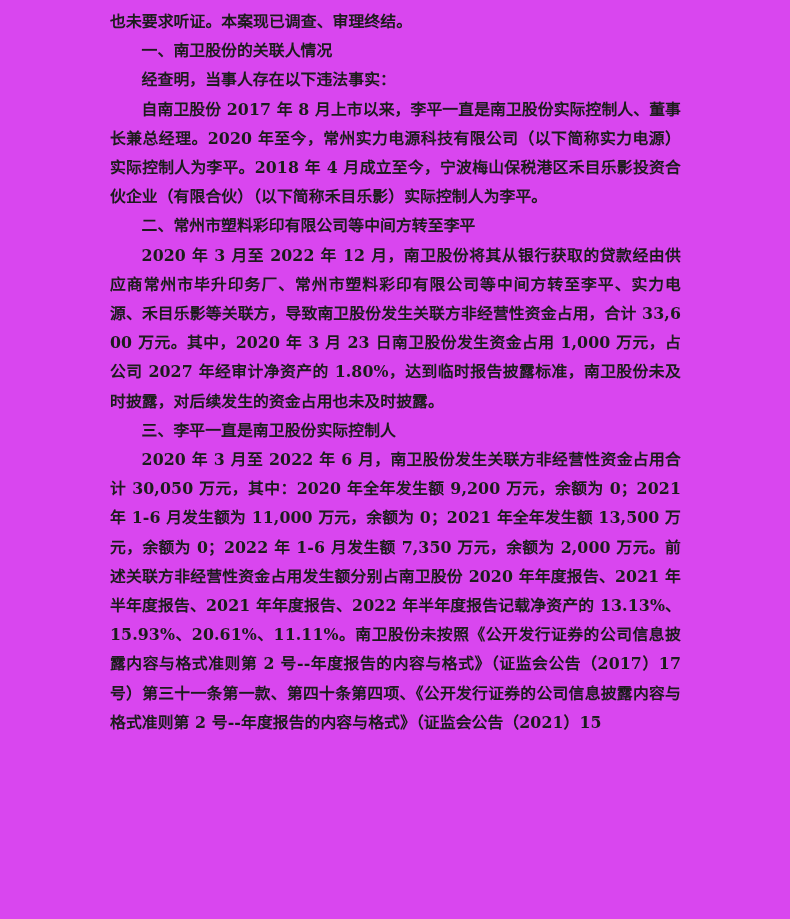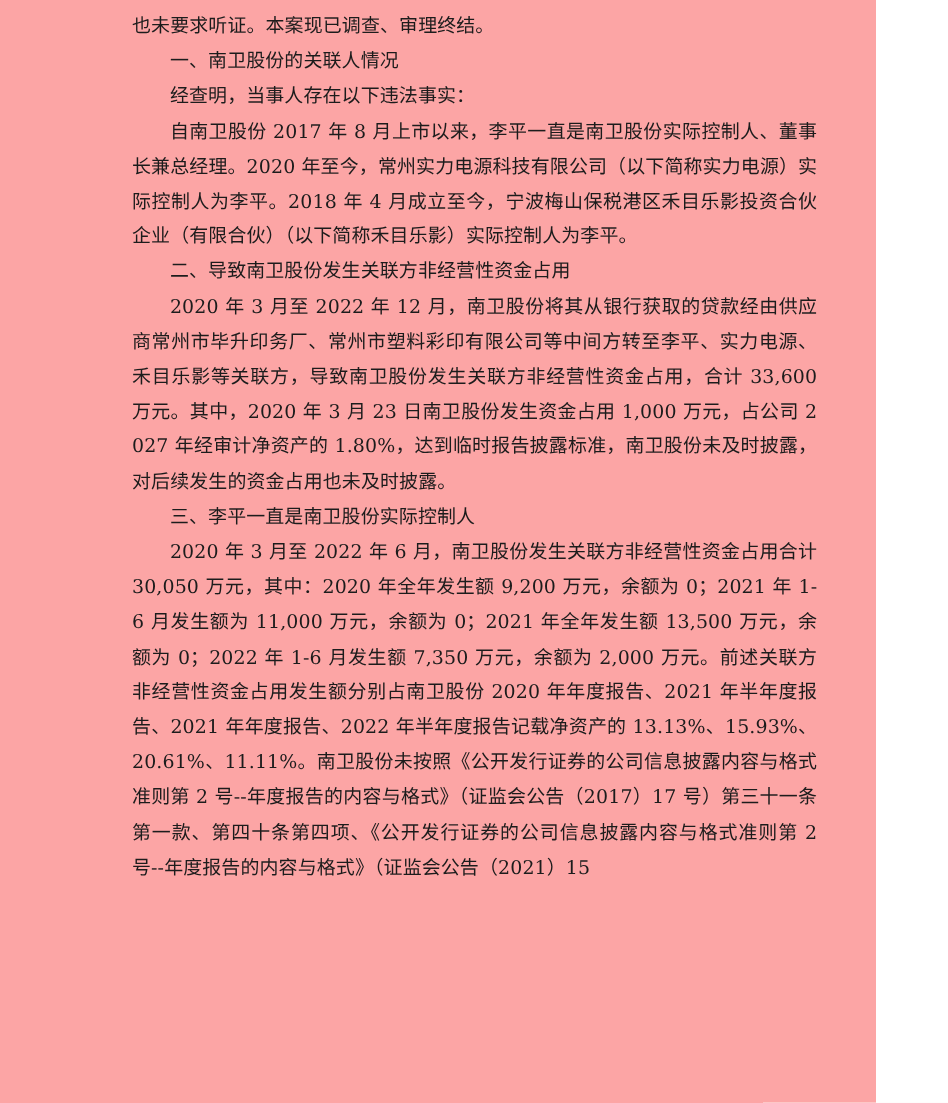--- a/index.html
+++ b/index.html
@@ -11,24 +11,25 @@
   body {
     width: 790px;
     height: 919px;
     overflow: hidden;
     font-family: "DejaVu Serif", "Liberation Serif", serif;
     color: #1a1a1a;
     -webkit-font-smoothing: antialiased;
   }
   .page {
     position: relative;
-    width: 730px;
+    width: 790px;
     height: 919px;
-    background: #fca5a5;
+    background: #d946ef;
     box-sizing: border-box;
+    font-weight: bold;
   }
   .text-column {
     position: absolute;
     left: 110px;
     top: 7px;
     width: 571px;
   }
   p.para {
     margin: 0;
     padding: 0;
@@ -60,21 +61,21 @@
 
     <p class="para noindent">也未要求听证。本案现已调查、审理终结。</p>
 
     <p class="para heading">一、南卫股份的关联人情况</p>
 
     <p class="para indent">经查明，当事人存在以下违法事实：</p>
 
     <p class="para indent">自南卫股份 2017 年 8 月上市以来，李平一直是南卫股份实际控制人、董事长兼总经理。2020 年至今，常州实力电源科技有限公司（以下简称实力电源）实际控制人为李平。2018 年 4 月成立至今，宁波梅山保税港区禾目乐影投资合伙企业（有限合伙）（以下简称禾目乐影）实际控制人为李平。</p>
 
 
-    <p class="para heading">二、导致南卫股份发生关联方非经营性资金占用</p>
+    <p class="para heading">二、常州市塑料彩印有限公司等中间方转至李平</p>
 
     <p class="para indent">2020 年 3 月至 2022 年 12 月，南卫股份将其从银行获取的贷款经由供应商常州市毕升印务厂、常州市塑料彩印有限公司等中间方转至李平、实力电源、禾目乐影等关联方，导致南卫股份发生关联方非经营性资金占用，合计 33,600 万元。其中，2020 年 3 月 23 日南卫股份发生资金占用 1,000 万元，占公司 2027 年经审计净资产的 1.80%，达到临时报告披露标准，南卫股份未及时披露，对后续发生的资金占用也未及时披露。</p>
 
     <p class="para heading">三、李平一直是南卫股份实际控制人</p>
 
     <p class="para indent">2020 年 3 月至 2022 年 6 月，南卫股份发生关联方非经营性资金占用合计 30,050 万元，其中：2020 年全年发生额 9,200 万元，余额为 0；2021 年 1-6 月发生额为 11,000 万元，余额为 0；2021 年全年发生额 13,500 万元，余额为 0；2022 年 1-6 月发生额 7,350 万元，余额为 2,000 万元。前述关联方非经营性资金占用发生额分别占南卫股份 2020 年年度报告、2021 年半年度报告、2021 年年度报告、2022 年半年度报告记载净资产的 13.13%、15.93%、20.61%、11.11%。南卫股份未按照《公开发行证券的公司信息披露内容与格式准则第 2 号--年度报告的内容与格式》（证监会公告（2017）17 号）第三十一条第一款、第四十条第四项、《公开发行证券的公司信息披露内容与格式准则第 2 号--年度报告的内容与格式》（证监会公告（2021）15</p>
 
   </div>
 </div>
 

